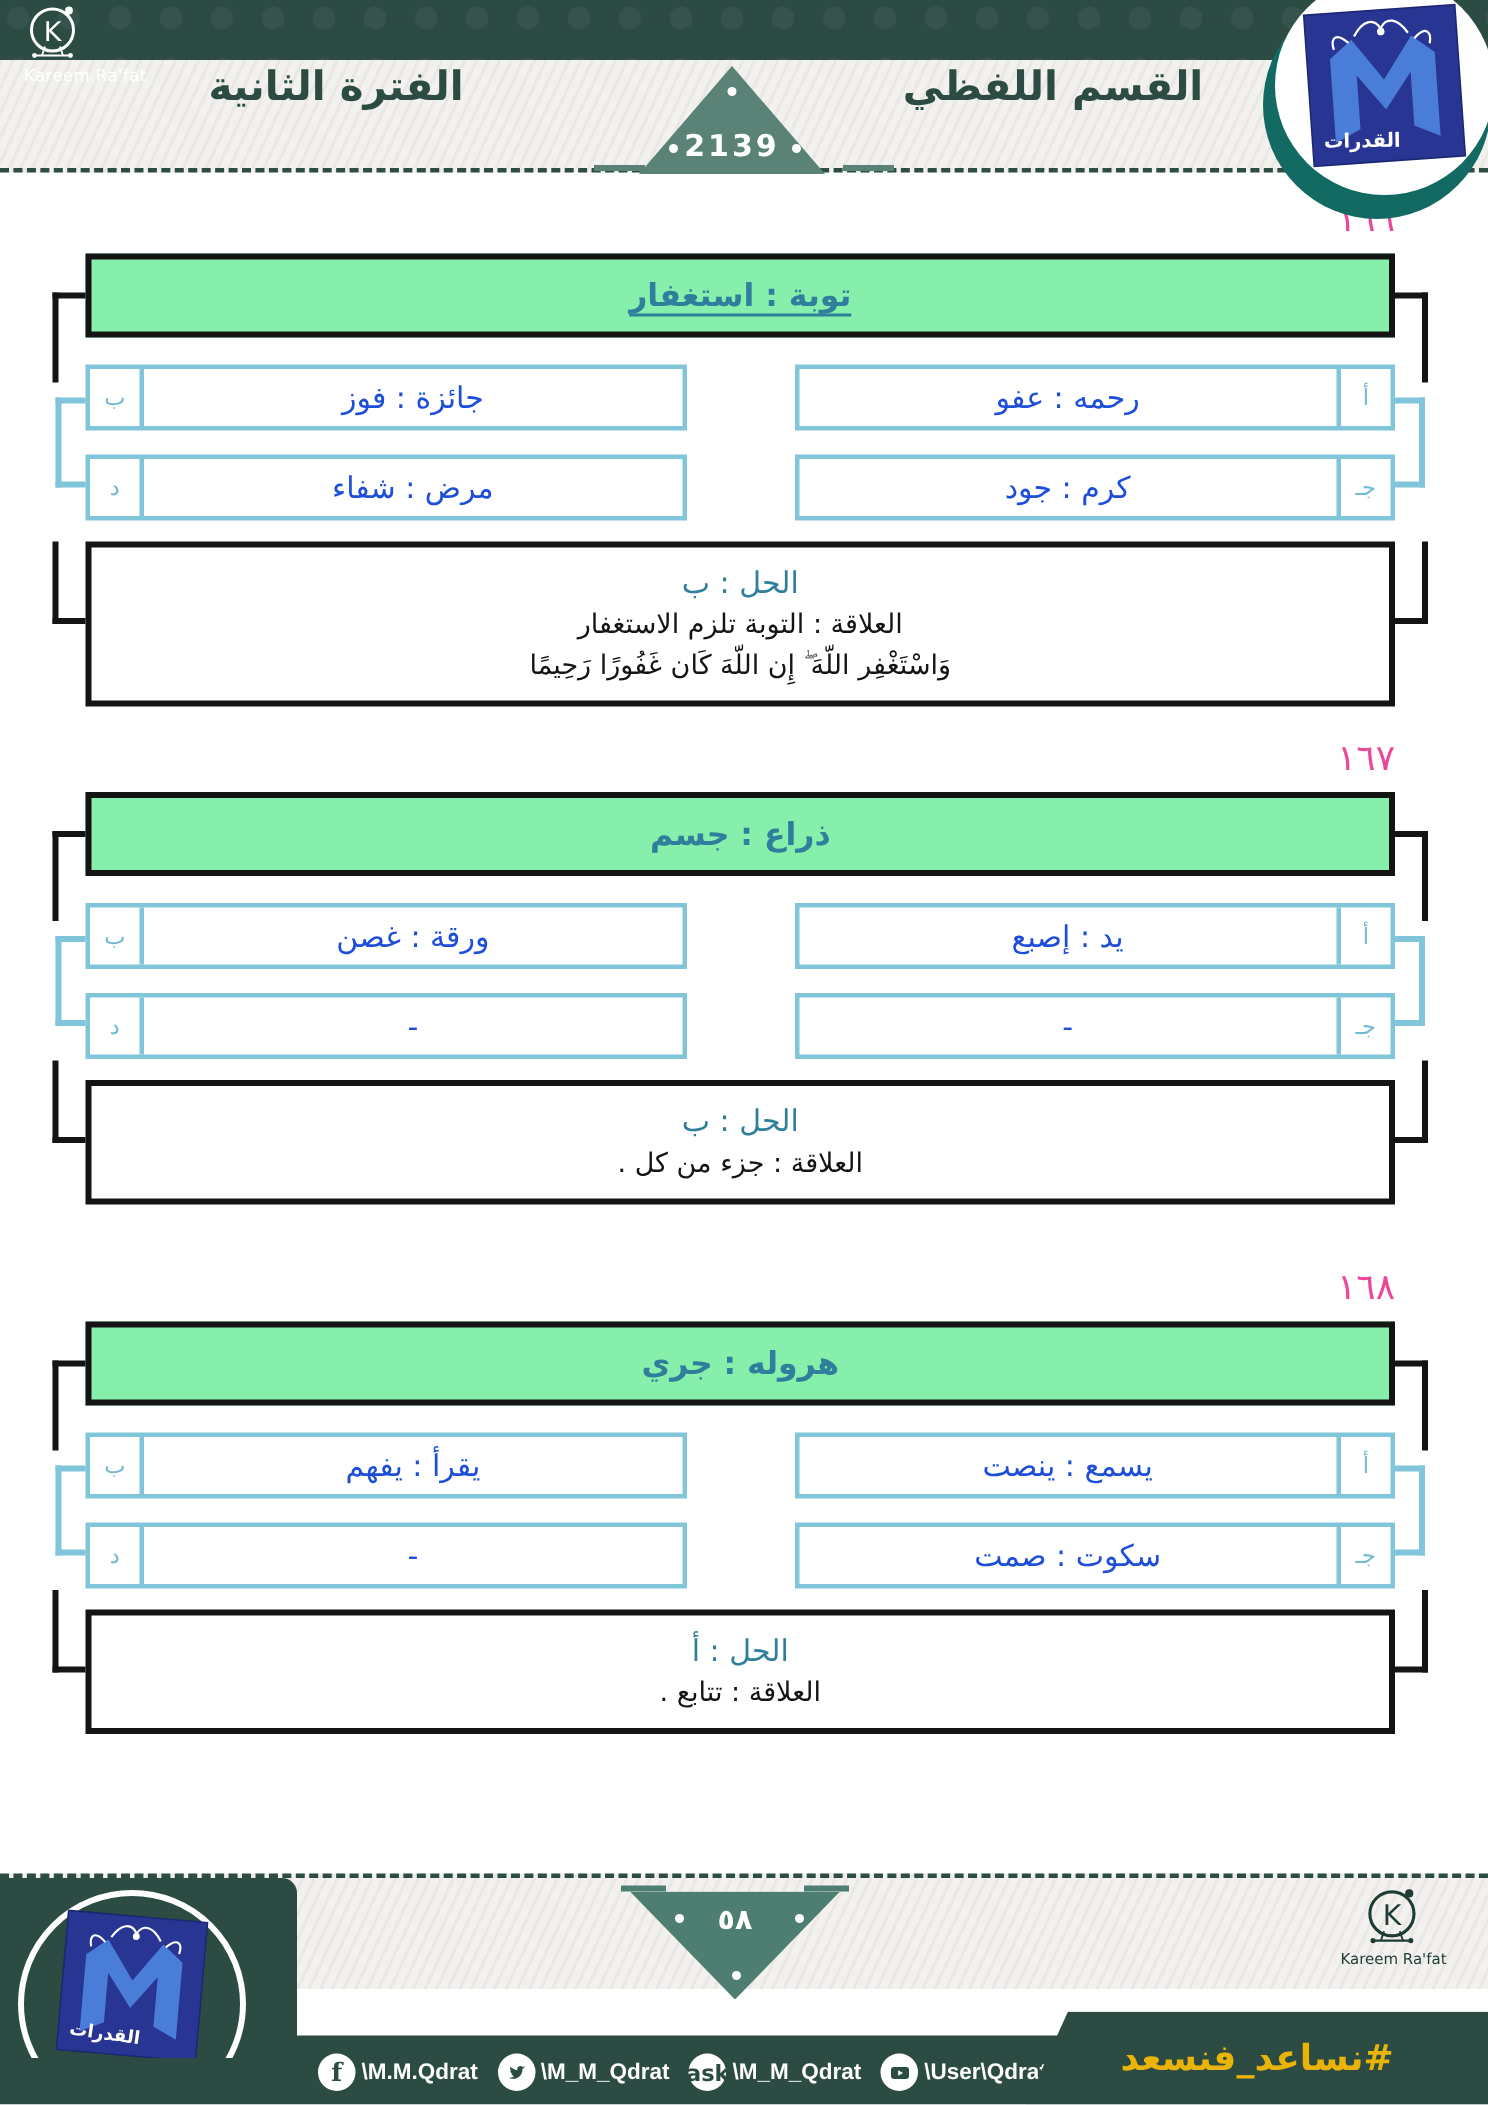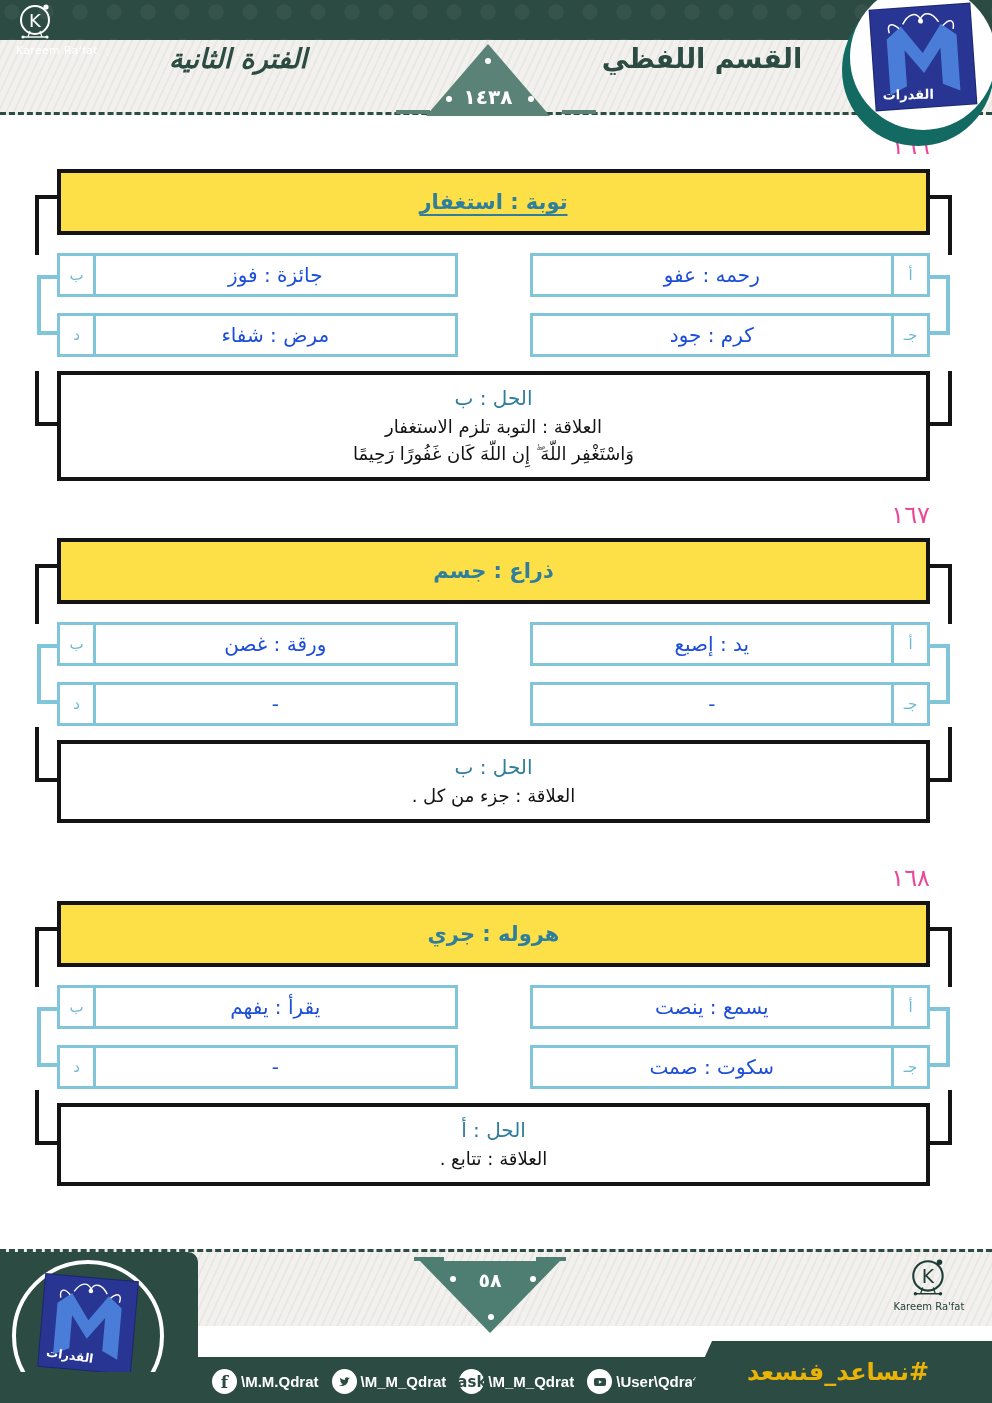--- a/index.html
+++ b/index.html
@@ -34,21 +34,21 @@
   }
   .band-light {
     position: absolute; top: 40px; left: 0; right: 0; height: 75px;
     border-bottom: 3px dashed #2c4c44;
   }
   .k-logo { position: absolute; top: 2px; left: 16px; width: 110px; text-align: left; z-index: 5; }
   .k-logo .brand-name { display: block; color: #ffffff; font-size: 11px; margin-top: -2px; letter-spacing: 0.3px; }
   .f-klogo .brand-name { display: block; color: #1e3b35; font-size: 10px; margin-top: -2px; }
   .title { position: absolute; top: 50%; transform: translateY(-50%); font-size: 27px; font-weight: bold; color: #2b4b43; text-align: center; }
   .section-title { right: 150px; width: 280px; }
-  .period-title { left: 98px; width: 280px; font-style: italic; }
+  .period-title { left: 84px; width: 280px; }
   .tri-badge {
     position: absolute; left: 426px; top: 44px; width: 124px; height: 72px;
     background: #5a8277;
     clip-path: polygon(50% 0, 0 100%, 100% 100%);
     z-index: 3;
   }
   .tri-badge .year { position: absolute; bottom: 7px; left: 0; right: 0; text-align: center; color: #ffffff; font-size: 20px; font-weight: bold; letter-spacing: 2px; }
   .tri-badge .dots { position: absolute; left: 59px; top: 14px; width: 6px; height: 6px; border-radius: 50%; background: #fff; box-shadow: -39px 38px 0 #fff, 43px 38px 0 #fff; }
   .tri-line { position: absolute; top: 110px; width: 34px; height: 4px; background: #5a8277; }
   .tri-line-l { left: 396px; }
@@ -62,21 +62,21 @@
   .navy-square .org-text { position: absolute; bottom: 6px; left: 7px; color: #ffffff; font-size: 13px; font-weight: bold; transform: rotate(3deg); }
 
   
   .question { width: 873px; margin-left: 57px; position: relative; }
   .q1 { margin-top: 16px; }
   .q2 { margin-top: 19px; }
   .q3 { margin-top: 40px; }
   .qnum { text-align: right; font-size: 24px; line-height: 30px; color: #ec4899; margin-bottom: 8px; }
   .qbody { position: relative; }
   .stem-box {
-    height: 66px; border: 4px solid #141414; background: #fde047;
+    height: 56px; border: 4px solid #141414; background: #86efac;
     display: flex; align-items: center; justify-content: center;
   }
   .stem-text { color: #2f7e9c; font-size: 21px; font-weight: bold; }
   .stem-underline .stem-text { text-decoration: underline; text-underline-offset: 5px; text-decoration-thickness: 2px; }
 
   .options {
     margin-top: 18px; position: relative;
     display: grid; grid-template-columns: 1fr 1fr;
     column-gap: 72px; row-gap: 16px;
   }
@@ -161,21 +161,21 @@
       <path d="M14 29 L12 35 M24 29 L26 35" stroke="#ffffff" stroke-width="1.2"></path>
     </svg>
     <span class="brand-name">Kareem Ra'fat</span>
   </div>
 
   <div class="title period-title" dir="rtl">الفترة الثانية</div>
   <div class="title section-title" dir="rtl">القسم اللفظي</div>
 
   <div class="tri-badge">
     <span class="dots"></span>
-    <span class="year">١٤٣٨</span>
+    <span class="year">2139</span>
   </div>
   <div class="tri-line tri-line-l"></div>
   <div class="tri-line tri-line-r"></div>
 
   <div class="org-logo">
     <div class="teal-arc"></div>
     <div class="white-circle">
       <div class="navy-square">
         <svg width="100" height="100" viewBox="0 0 100 100">
           <path d="M15 30 L30 18 L50 46 L70 18 L85 30 L85 86 L68 78 L68 42 L50 66 L32 42 L32 78 L15 86 Z" fill="#4a7dd7"></path>

